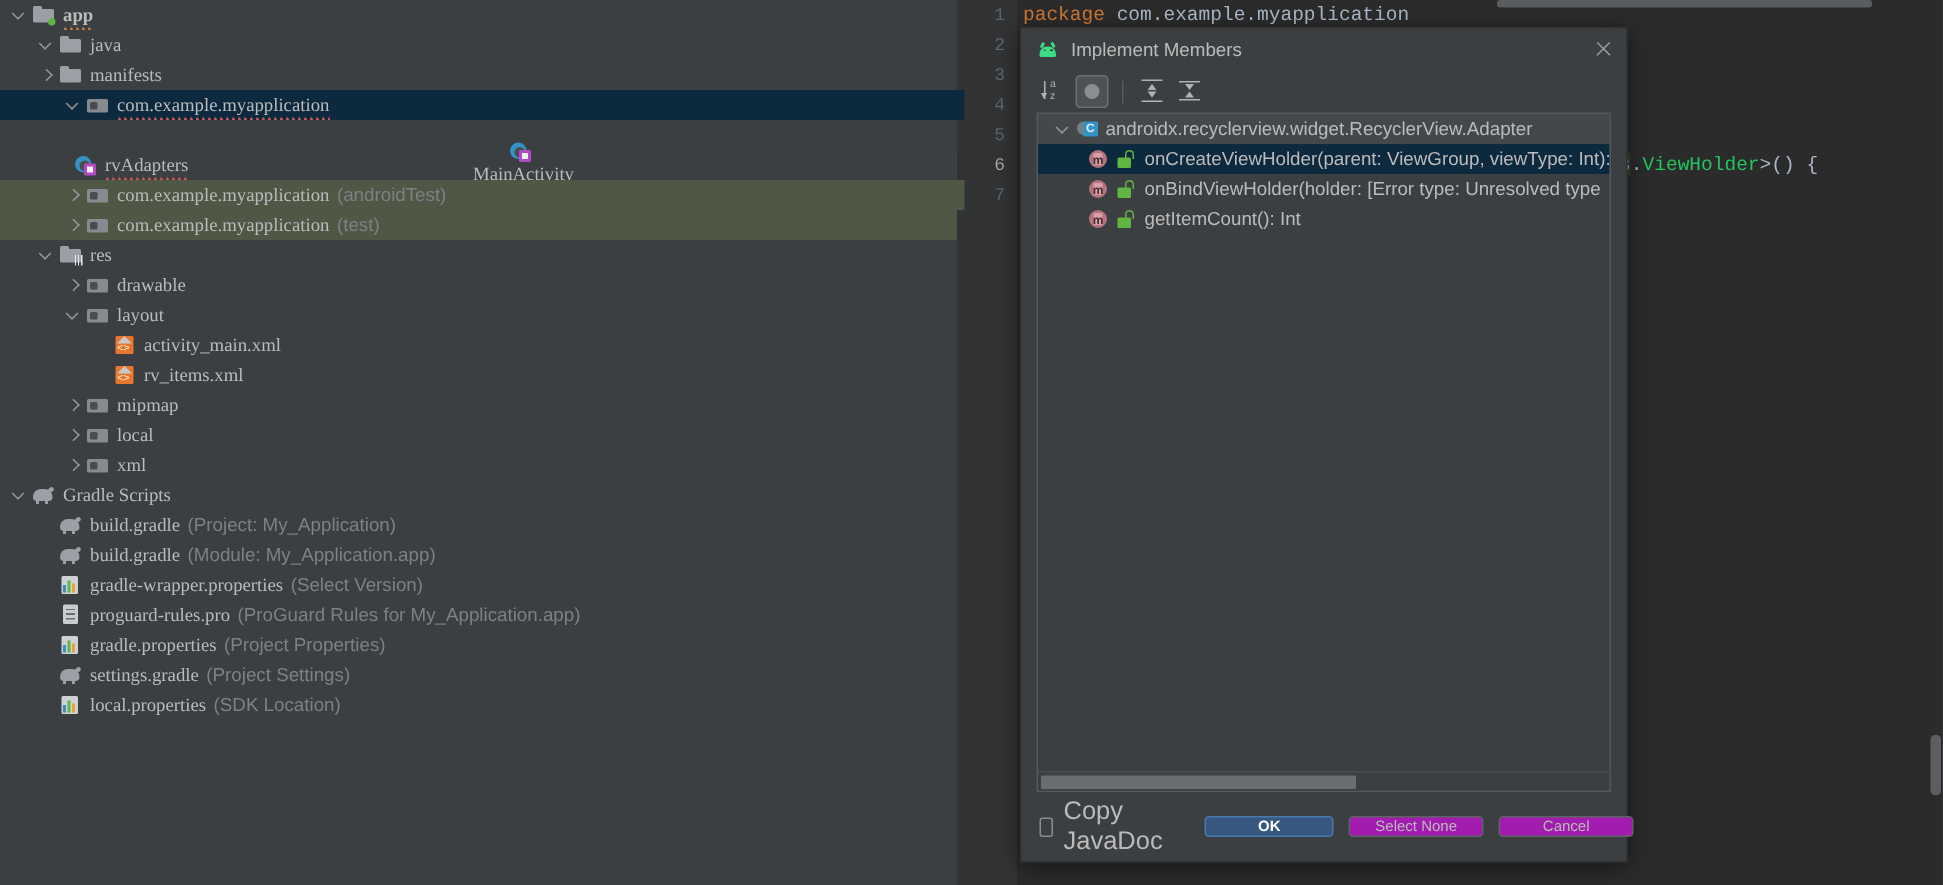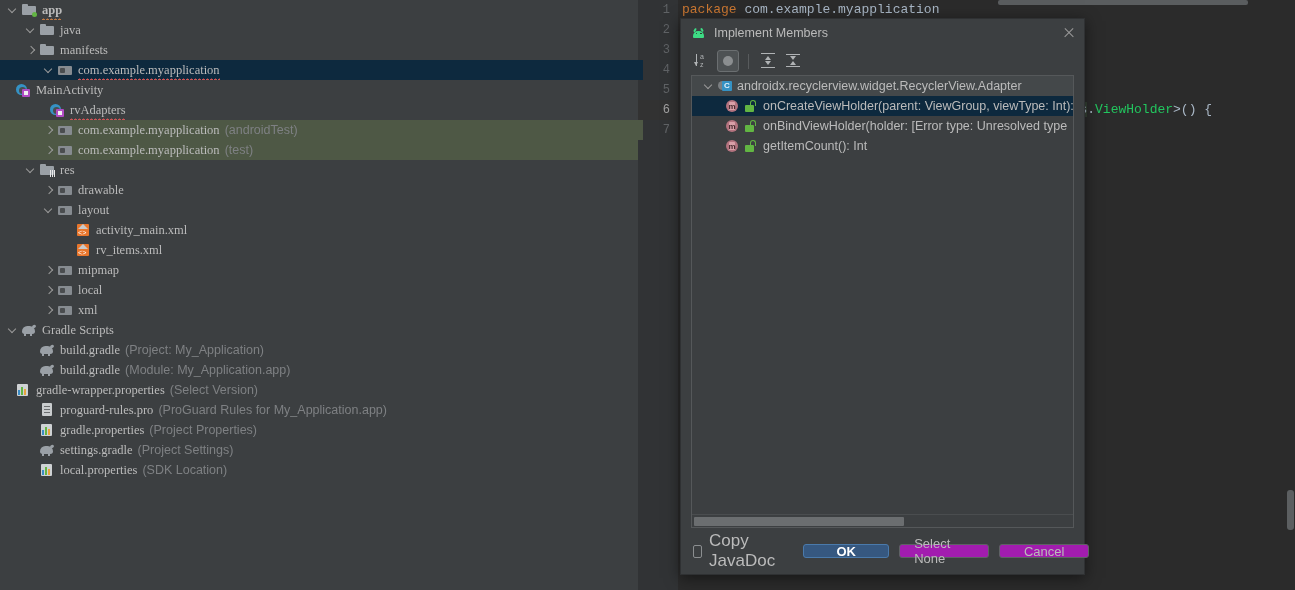--- a/index.html
+++ b/index.html
@@ -286,21 +286,21 @@
 
   #dlg-footer {
     height:46px; display:flex; align-items:center; padding:0 12px; gap:10px; flex:none;
   }
   #copy-javadoc { display:flex; align-items:center; gap:7px; cursor:pointer; }
   .cb {
     width:13px; height:13px; border:1px solid #8b8e90; background:#3c3f41; border-radius:2px;
   }
   #copy-javadoc span { font-size:17px; color:#bbbbbb; }
   .dbtn {
-    height:14px; min-width:90px; padding:0 14px; border-radius:3px; font-size:13px;
+    height:14px; min-width:90px; padding:0 14px; border-radius:3px; font-size:10px;
     display:flex; align-items:center; justify-content:center; cursor:pointer;
   }
   .dbtn.primary { background:#365880; border:1px solid #4a7aab; color:#ffffff; font-weight:bold; min-width:86px; }
   .dbtn.normal  { background:#a21caf; border:1px solid #5e6264; color:#bbbbbb; }
   #btn-ok-wrap { margin-left:14px; }
 </style>
 </head>
 <body>
 
 <div id="root">
@@ -321,21 +321,21 @@
       <div class="tree-row" style="padding-left: 24px;">
         <span class="arrow r"></span>
         <span class="ic ic-folder"></span>
         <span class="lbl">manifests</span>
       </div>
       <div class="tree-row selected" style="padding-left: 42px;">
         <span class="arrow d"></span>
         <span class="ic ic-pkgfolder"></span>
         <span class="lbl squig red">com.example.myapplication</span>
       </div>
-      <div class="tree-row" style="">
+      <div class="tree-row" style="padding-left: 60px; flex-direction: column;">
         <span class="arrow"></span>
         <span class="ic ic-kt">
           <span class="c1"></span>
           <span class="c2"></span>
           <span class="sq"></span>
           <span class="sqi"></span>
         </span>
         <span class="lbl">MainActivity</span>
       </div>
       <div class="tree-row" style="padding-left: 34px;">
@@ -435,21 +435,21 @@
         <span class="arrow"></span>
         <span class="ic ic-gradle">
           <span class="e"></span>
           <span class="tr"></span>
           <span class="l1"></span>
           <span class="l2"></span>
         </span>
         <span class="lbl">build.gradle</span>
         <span class="sub">(Module: My_Application.app)</span>
       </div>
-      <div class="tree-row" style="">
+      <div class="tree-row" style="padding-left: 24px;">
         <span class="arrow"></span>
         <span class="ic ic-props">
           <span class="pg"></span>
           <span class="b1"></span>
           <span class="b2"></span>
           <span class="b3"></span>
         </span>
         <span class="lbl">gradle-wrapper.properties</span>
         <span class="sub">(Select Version)</span>
       </div>

